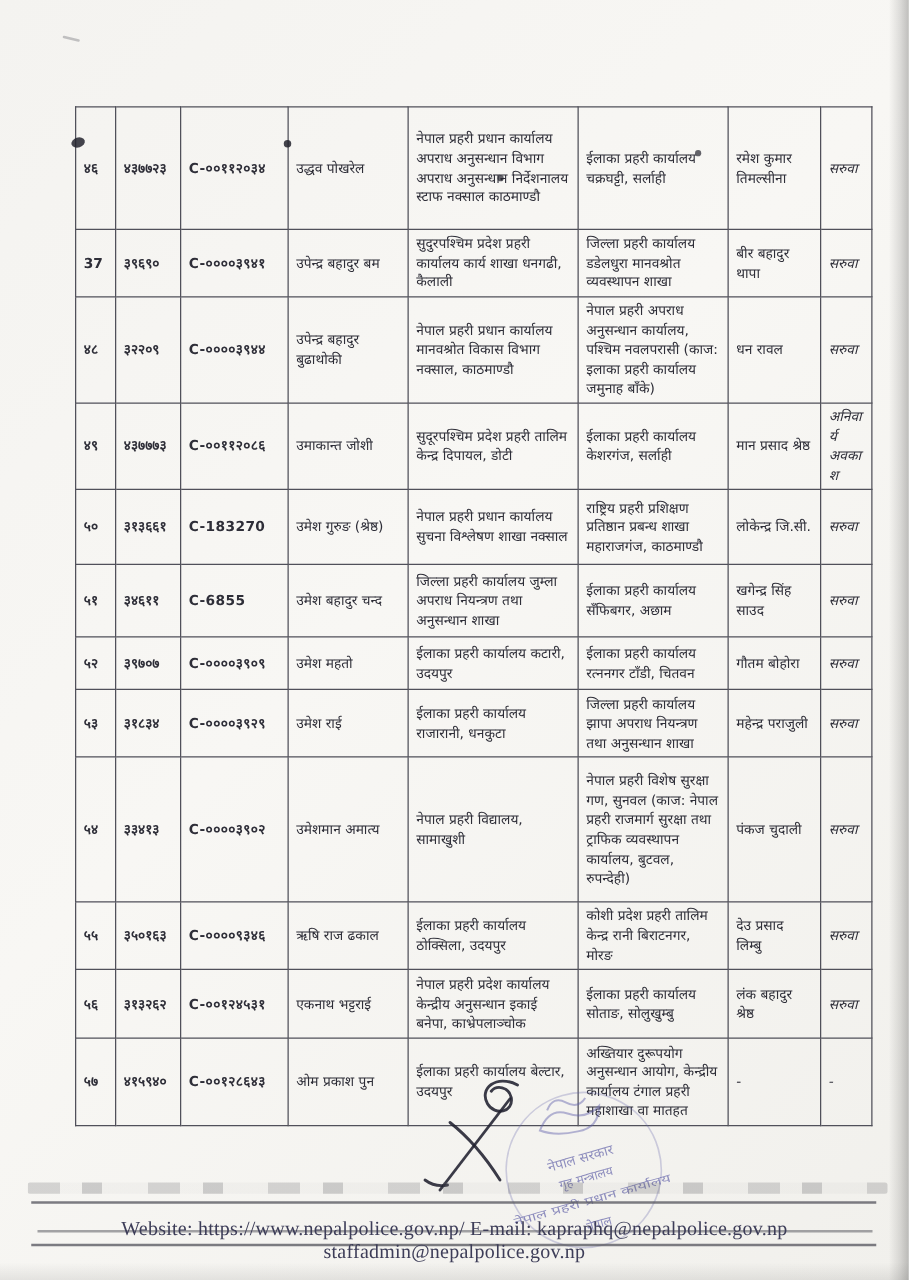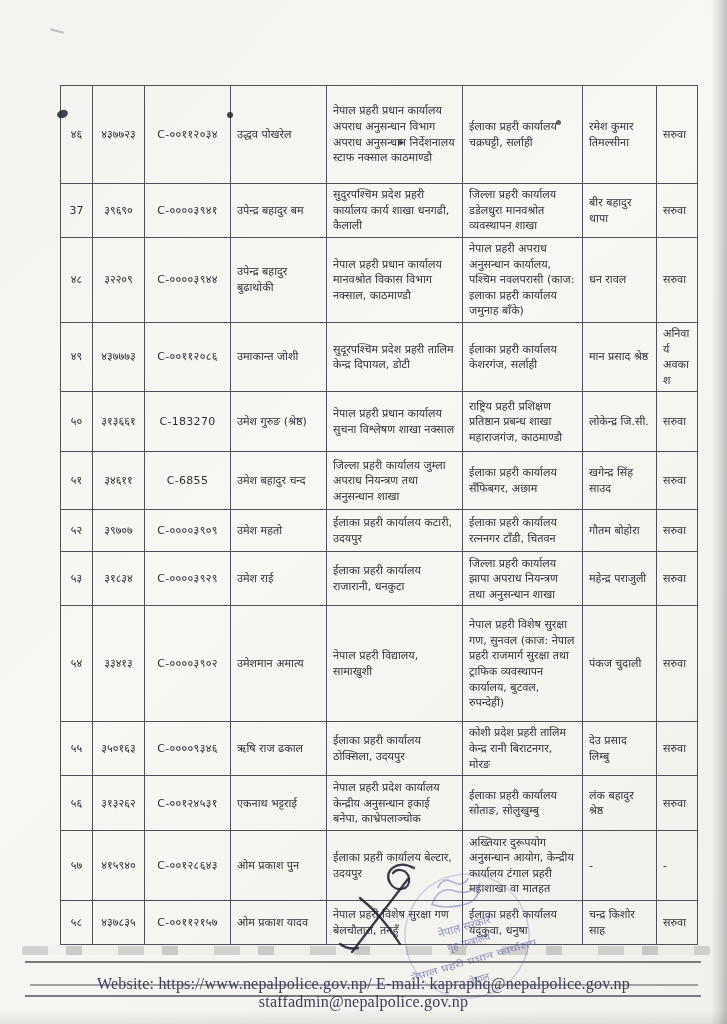--- a/index.html
+++ b/index.html
@@ -11,23 +11,23 @@
   .edge-right{position:absolute;right:0;top:0;width:16px;height:100%;
     background:linear-gradient(90deg,rgba(60,60,60,0) 0%,rgba(60,60,60,.14) 55%,rgba(60,60,60,.30) 100%);}
   .edge-bottom{position:absolute;left:0;bottom:0;width:100%;height:14px;
     background:linear-gradient(180deg,rgba(60,60,60,0) 0%,rgba(60,60,60,.10) 100%);}
 
   table.roster{position:absolute;left:60px;top:85px;width:637px;border-collapse:collapse;table-layout:fixed;}
   table.roster td{
     border:1px solid #50505a;padding:3px 6px;vertical-align:middle;
     font-size:11px;line-height:1.42;word-wrap:break-word;
   }
-  .col-sn,.col-badge_no,.col-cid{text-align:center;}
+  .col-sn,.col-badge_no,.col-cid{text-align:left;font-weight:bold;}
   .col-cid{font-size:10.5px;letter-spacing:.3px;margin-left:36px;}
-  .col-remark{font-size:10.5px;padding:3px 4px;}
+  .col-remark{font-size:10.5px;padding:3px 4px;font-style:italic;}
 
   
   .ink-dot{position:absolute;background:#23232e;border-radius:50%;opacity:.85;}
   .dot-a{left:57px;top:110px;width:11px;height:8px;transform:rotate(-18deg);}
   .dot-b{left:227px;top:112px;width:6px;height:6px;}
   .dot-c{left:556px;top:120px;width:5px;height:5px;opacity:.7;}
   .dot-d{left:398px;top:140px;width:5px;height:5px;opacity:.7;}
   .dot-e{left:50px;top:30px;width:14px;height:2px;border-radius:2px;opacity:.25;transform:rotate(14deg);}
 
   
@@ -181,30 +181,20 @@
         <tr style="height: 70px;">
           <td class="col-sn">५७</td>
           <td class="col-badge_no">४१५९४०</td>
           <td class="col-cid">C-००१२८६४३</td>
           <td class="col-name">ओम प्रकाश पुन</td>
           <td class="col-from_office">ईलाका प्रहरी कार्यालय बेल्टार, उदयपुर</td>
           <td class="col-to_office">अख्तियार दुरूपयोग अनुसन्धान आयोग, केन्द्रीय कार्यालय टंगाल प्रहरी महाशाखा वा मातहत</td>
           <td class="col-replaced_by">-</td>
           <td class="col-remark">-</td>
         </tr>
-        <tr style="height: 44px;">
-          <td class="col-sn">५८</td>
-          <td class="col-badge_no">४३७८३५</td>
-          <td class="col-cid">C-००११२१५७</td>
-          <td class="col-name">ओम प्रकाश यादव</td>
-          <td class="col-from_office">नेपाल प्रहरी विशेष सुरक्षा गण बेलचौतारा, तनहुँ</td>
-          <td class="col-to_office">ईलाका प्रहरी कार्यालय यदुकुवा, धनुषा</td>
-          <td class="col-replaced_by">चन्द्र किशोर साह</td>
-          <td class="col-remark">सरुवा</td>
-        </tr>
       </tbody>
   </table>
 
   <div class="ink-dot dot-a"></div>
   <div class="ink-dot dot-b"></div>
   <div class="ink-dot dot-c"></div>
   <div class="ink-dot dot-d"></div>
   <div class="ink-dot dot-e"></div>
 
   <svg class="signature" viewBox="0 0 115 115">

